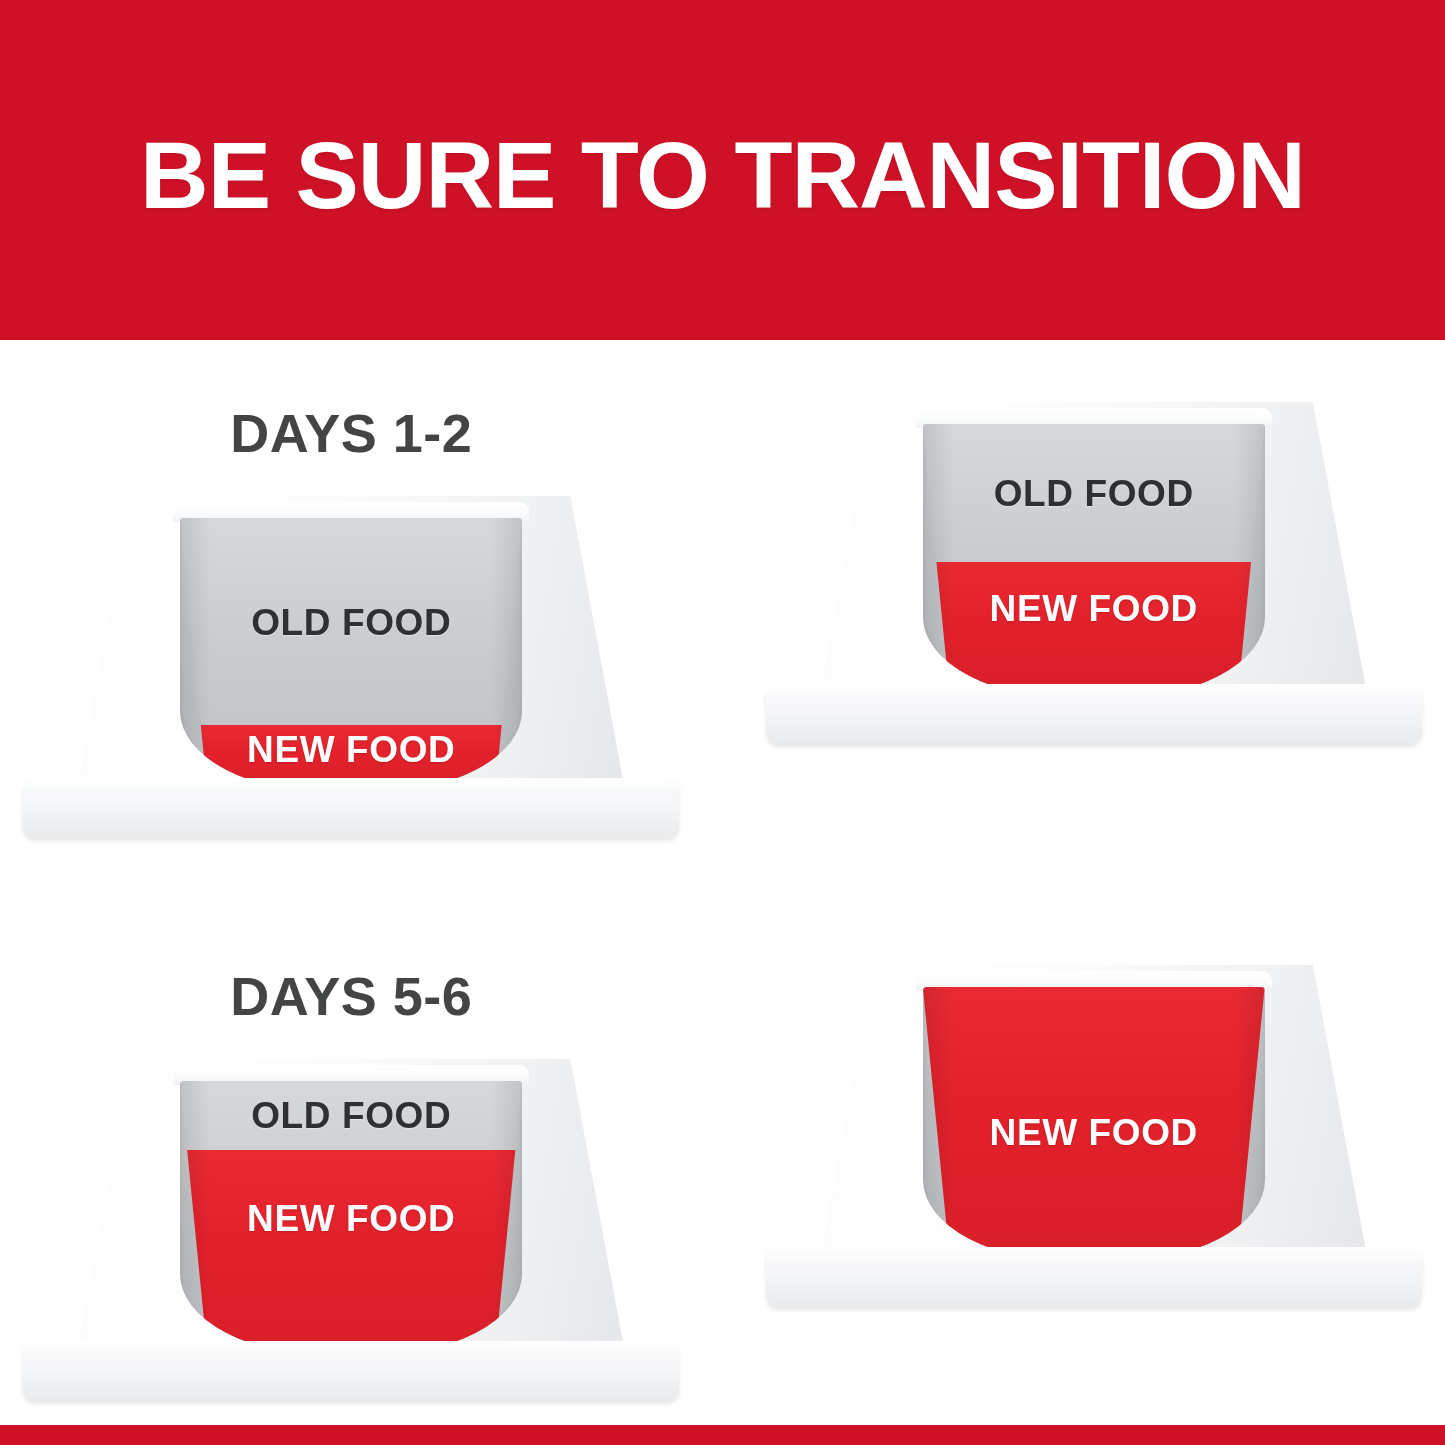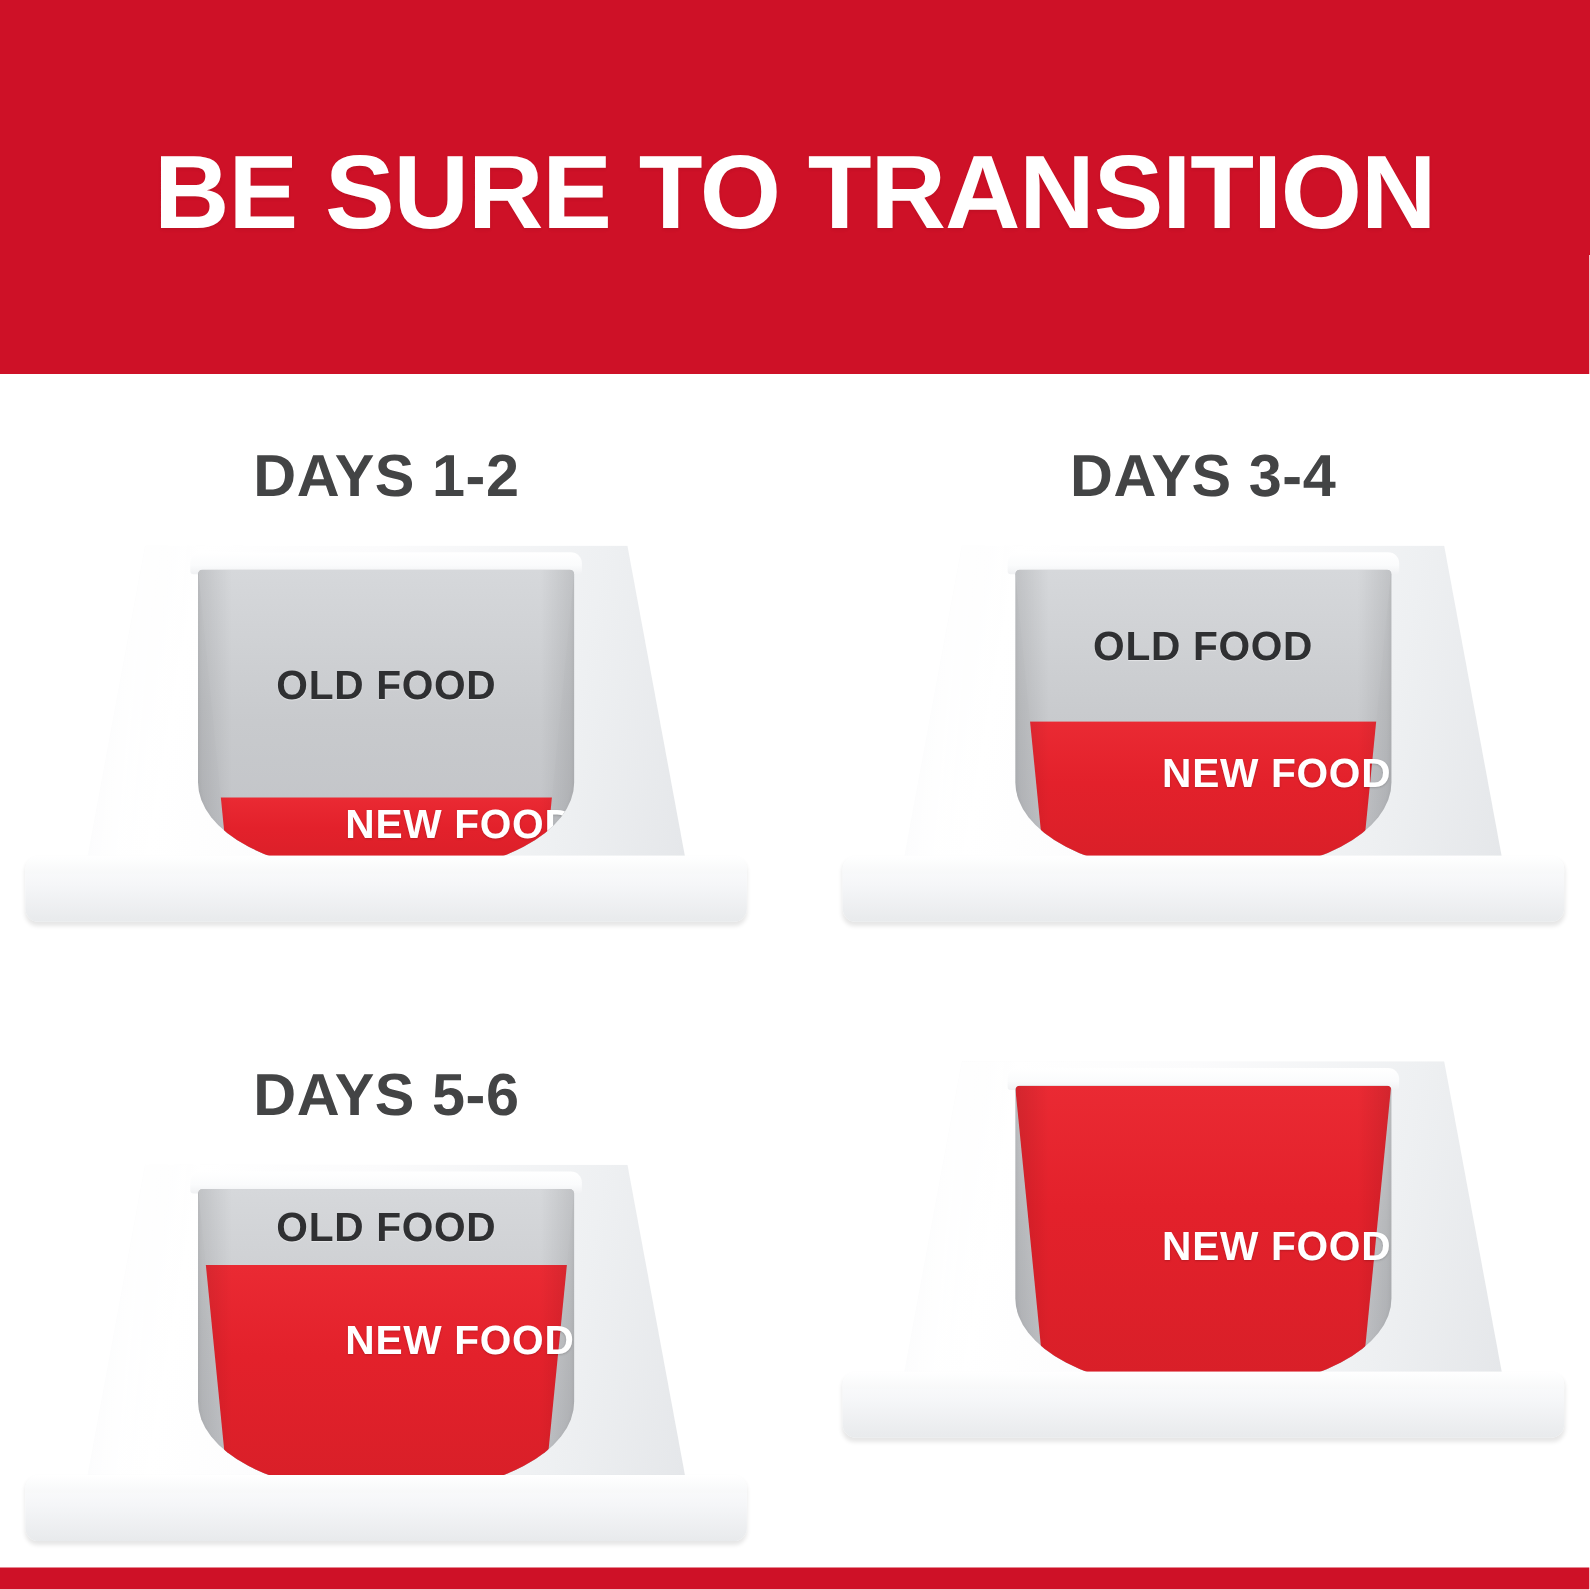--- a/index.html
+++ b/index.html
@@ -154,21 +154,21 @@
     position:absolute;
     width:100%;
     text-align:center;
     font-size:37px;
     font-weight:bold;
     letter-spacing:0.6px;
     white-space:nowrap;
     z-index:6;
   }
   .label-old{ color:#2f3032; text-shadow:0 1px 1px rgba(255,255,255,0.45); }
-  .label-new{ color:#ffffff; text-shadow:0 1px 2px rgba(0,0,0,0.18);text-align:right; }
+  .label-new{ color:#ffffff; text-shadow:0 1px 2px rgba(0,0,0,0.18); }
 
   
   #footer{
     position:absolute;
     left:0; top:1425px;
     width:1445px; height:20px;
     background:#CE1127;
   }
 </style>
 </head>
@@ -196,21 +196,20 @@
           <div class="food-label label-old" style="top: 83.5px;">OLD FOOD</div>
           <div class="food-label label-new" style="top: 211.08px;">NEW FOOD</div>
         </div>
         <div class="base">
           <div class="base-top"></div>
         </div>
       </div>
     </div>
 
     <div class="cell">
-      <div class="day-label">DAYS 3-4</div>
       <div class="bowl">
         <div class="bowl-body"></div>
         <div class="rim"></div>
         <div class="cavity">
           <div class="cavity-inner">
             <div class="old-layer"></div>
             <div class="new-layer" style="height: 50%;"></div>
           </div>
           <div class="cavity-shadow"></div>
           <div class="food-label label-old" style="top: 49px;">OLD FOOD</div>

